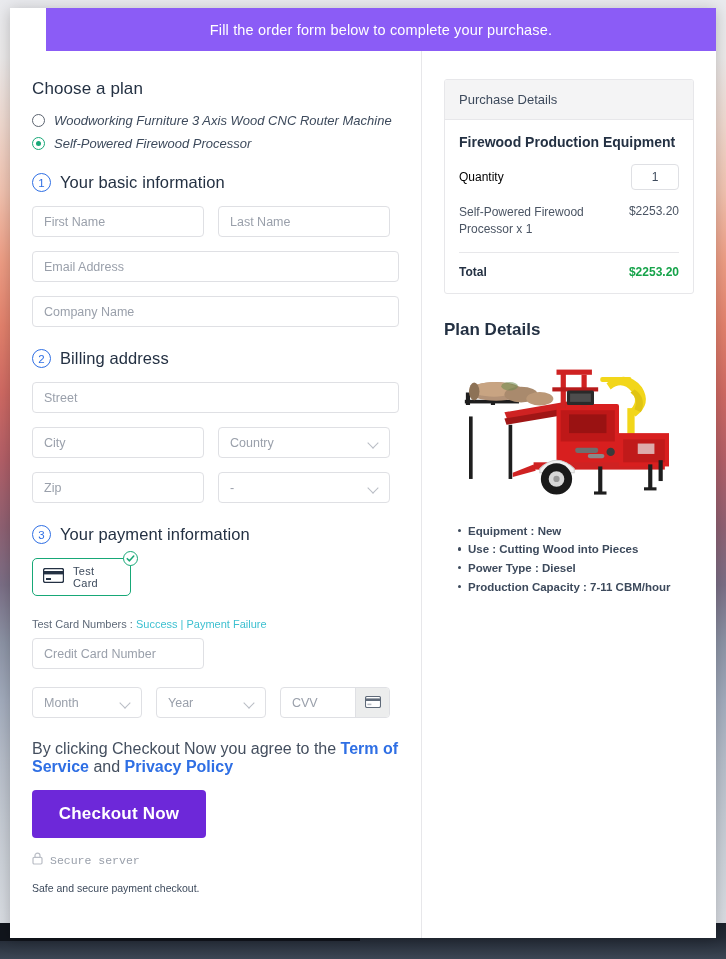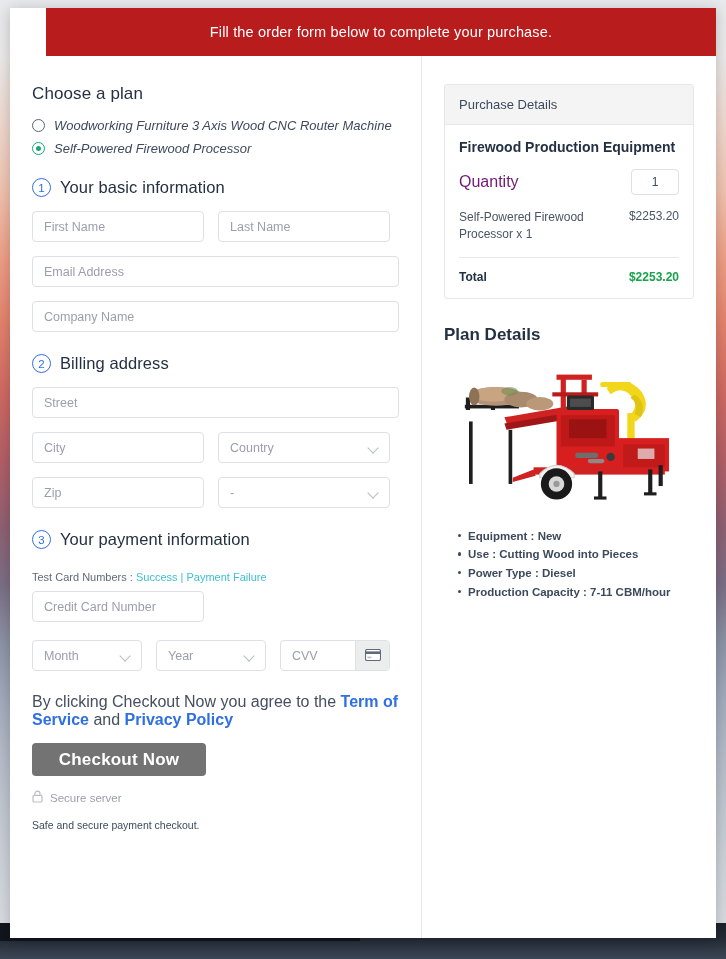--- a/index.html
+++ b/index.html
@@ -60,22 +60,22 @@
     left: 10px;
     top: 8px;
     width: 706px;
     height: 930px;
     background: #ffffff;
     box-shadow: 0 2px 14px rgba(0,0,0,.22);
     overflow: hidden;
   }
 
   #banner {
-    height: 48px;
-    background: #b91c1c;
+    height: 43px;
+    background: #8b5cf6;
     color: #ffffff;
     display: flex;
     align-items: center;
     justify-content: center;
     font-size: 14.5px;
     letter-spacing: .15px;
     margin-left: 36px;
   }
 
   #body-cols {
@@ -254,42 +254,43 @@
   
   #agree {
     font-size: 16px;
     color: #444f5f;
     margin: 22px 0 14px 0;
   }
   #agree a { color: #2f6fe4; text-decoration: none; font-weight: bold; }
 
   #checkout-btn {
     width: 174px;
-    height: 33px;
-    background: #737373;
+    height: 48px;
+    background: #6d28d9;
     border: none;
     border-radius: 4px;
     color: #fff;
     font-size: 17px;
     font-weight: bold;
     font-family: "Liberation Sans", sans-serif;
     letter-spacing: .2px;
     cursor: pointer;
     display: flex;
     align-items: center;
     justify-content: center;
   }
 
   #secure-row {
     display: flex;
     align-items: center;
     gap: 7px;
     margin: 14px 0 14px 0;
     font-size: 11.5px;
     color: #9aa0ab;
+    font-family: Liberation Mono, monospace;
   }
   #safe-note { font-size: 10.5px; color: #3d4a5c; }
 
   
   #purchase-card {
     border: 1px solid #e7e7ea;
     border-radius: 3px;
     overflow: hidden;
   }
   #purchase-head {
@@ -305,21 +306,21 @@
     font-weight: bold;
     color: #243143;
     margin-bottom: 14px;
   }
   .qty-row {
     display: flex;
     align-items: center;
     justify-content: space-between;
     margin-bottom: 14px;
   }
-  .qty-label { font-size: 16px; color: #701a75; }
+  .qty-label { font-size: 12px; color: #000000; }
   .qty-box {
     width: 48px; height: 26px;
     border: 1px solid #dfe0e4;
     border-radius: 4px;
     display: flex;
     align-items: center;
     justify-content: center;
     font-size: 12px;
     color: #3d4a5c;
   }
@@ -462,20 +463,35 @@
           <span>-</span>
           <span></span>
         </div>
       </div>
 
       <div class="step-head">
         <span class="step-num">3</span>
         <span class="step-label">Your payment information</span>
       </div>
 
+      <div id="card-tile">
+        <span>
+          <svg width="21" height="15" viewBox="0 0 21 15">
+            <rect x="0.5" y="0.5" width="20" height="14" rx="2" fill="#fff" stroke="#243143" stroke-width="1.4"></rect>
+            <rect x="0.5" y="3" width="20" height="3.4" fill="#243143"></rect>
+            <rect x="3" y="10" width="5" height="2" fill="#243143"></rect>
+          </svg>
+        </span>
+        <span class="tile-label">Test Card</span>
+        <span class="badge">
+          <svg width="9" height="9" viewBox="0 0 10 10">
+            <path d="M1.4 5.2 L3.9 7.6 L8.6 2.3" fill="none" stroke="#17a877" stroke-width="1.7" stroke-linecap="round" stroke-linejoin="round"></path>
+          </svg>
+        </span>
+      </div>
 
       <div id="test-links">
         <span>Test Card Numbers : </span><a href="#">Success</a><span class="sep"> | </span><a href="#">Payment Failure</a>
       </div>
 
       <div class="row">
         <div class="field half">
           <span>Credit Card Number</span>
         </div>
       </div>

